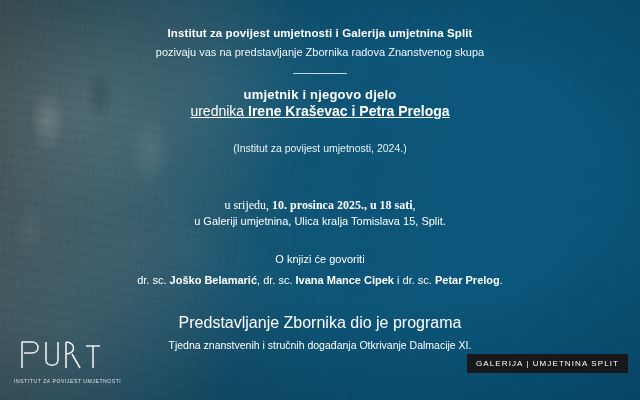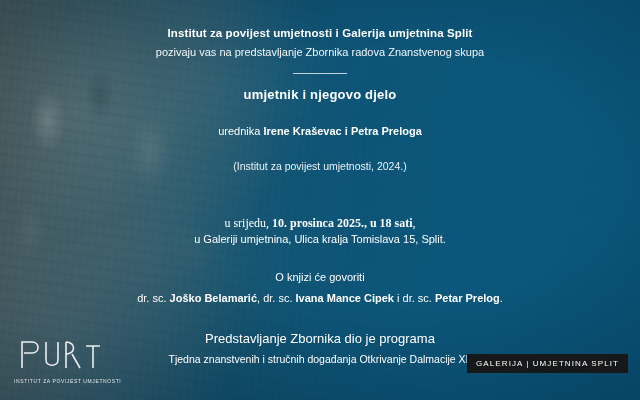--- a/index.html
+++ b/index.html
@@ -95,22 +95,22 @@
     background: rgba(255,255,255,0.75);
     margin: 14px auto 0 auto;
   }
   .subtitle {
     font-size: 13px;
     font-weight: bold;
     margin-top: 13px;
     letter-spacing: 0.2px;
   }
   .editors {
-    font-size: 11px;
-    margin-top: 22px;
+    font-size: 14px;
+    text-decoration: underline;
   }
   .editors b { font-weight: bold; }
   .publisher {
     font-size: 10.5px;
     margin-top: 20px;
     color: #eaf3f7;
   }
   .when {
     font-size: 12px;
     margin-top: 42px;
@@ -123,21 +123,21 @@
   .speakers-intro {
     font-size: 11px;
     margin-top: 24px;
   }
   .speakers {
     font-size: 11px;
     margin-top: 6px;
   }
   .speakers b { font-weight: bold; }
   .program1 {
-    font-size: 13px;
+    font-size: 16px;
     margin-top: 24px;
   }
   .program2 {
     font-size: 10.5px;
     margin-top: 4px;
   }
 
   
   .logo {
     position: absolute;

